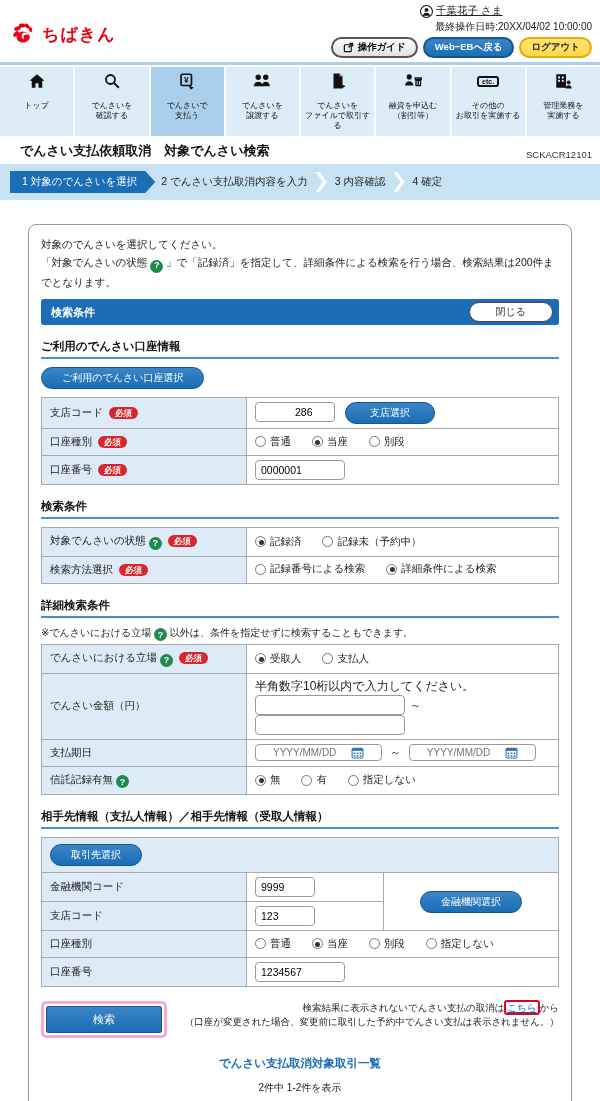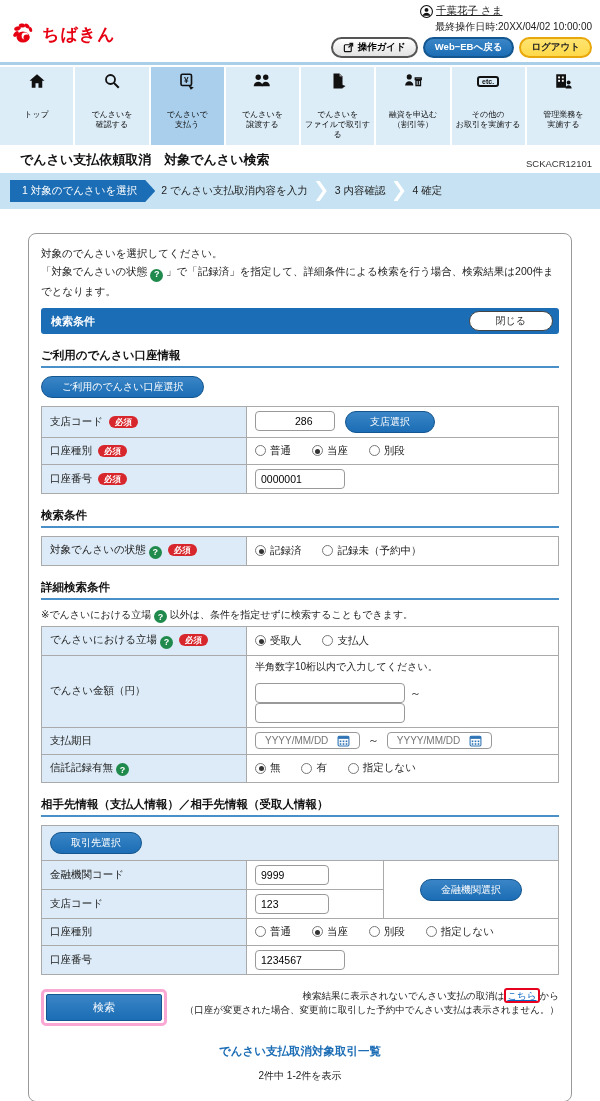--- a/index.html
+++ b/index.html
@@ -18,21 +18,21 @@
   .btn-guide { display:inline-flex; align-items:center; gap:4px; background:linear-gradient(#ffffff,#e2e2e2); border:2px solid #555; border-radius:12px; font-size:9.5px; font-weight:bold; padding:2px 10px; cursor:pointer; }
   .btn-webeb { background:linear-gradient(#3a85c6,#1b6db5); color:#fff; border:2px solid #14568f; border-radius:12px; font-size:9.5px; font-weight:bold; padding:2px 10px; cursor:pointer; }
   .btn-logout { background:linear-gradient(#ffe471,#ffd94a); color:#222; border:2px solid #e8a70a; border-radius:12px; font-size:9.5px; font-weight:bold; padding:2px 10px; cursor:pointer; }
   .header-divider { border-top:3px solid #a9cfe9; margin-top:2px; }
 
   
   .mainnav { display:flex; background:#fff; gap:2px; padding-top:2px; }
   .nav-tab { flex:1; background:#dcedf8; text-align:center; padding:4px 1px 5px; cursor:pointer; }
   .nav-tab.active { background:#a9cfec; }
   .nav-icon { height:20px; display:flex; align-items:center; justify-content:center; }
-  .nav-label { font-size:8px; line-height:1.25; color:#111; margin-top:19px; }
+  .nav-label { font-size:8px; line-height:1.25; color:#111; margin-top:10px; }
   .etc-box { border:2px solid #111; border-radius:3px; font-size:7px; font-weight:bold; padding:0 3px; color:#111; }
 
   
   .title-row { display:flex; justify-content:space-between; align-items:flex-end; padding:6px 8px 4px;margin-left:12px; }
   .page-title { font-size:13px; font-weight:bold; color:#111; }
   .screen-id { font-size:9.5px; color:#333; }
 
   
   .steps-band { background:#c7e3f3; display:flex; align-items:center; padding:7px 10px; gap:4px; }
   .step-active { background:#1b6db5; color:#fff; font-size:10.5px; padding:4px 8px 4px 12px; clip-path:polygon(0 0, calc(100% - 10px) 0, 100% 50%, calc(100% - 10px) 100%, 0 100%); padding-right:18px; }
@@ -51,27 +51,27 @@
 
   .sec-h { font-size:11.5px; font-weight:bold; color:#111; border-bottom:2px solid #4a90c8; padding-bottom:3px; margin:14px 0 8px; }
   .btn-row { margin:6px 0 8px; }
   .pill { background:linear-gradient(#3a85c6,#1b6db5); color:#fff; border:1px solid #14568f; border-radius:13px; font-size:10px; padding:3px 20px; cursor:pointer; }
   .pill.sm { padding:3px 24px; margin-left:10px; }
 
   table.form { width:100%; border-collapse:collapse; font-size:10.5px;border-radius:28px; }
   table.form th { background:#dcebf7; border:1px solid #aaa; font-weight:normal; text-align:left; padding:6px 8px; width:205px; }
   table.form td { border:1px solid #aaa; padding:4px 8px; background:#fff; }
   .inp { border:1px solid #999; border-radius:4px; height:20px; font-size:10.5px; padding:1px 5px; font-family:inherit; }
-  .w70 { width:74px; } .w80 { width:80px;padding-left:39px; } .w90 { width:90px; } .w150 { width:150px; }
+  .w70 { width:60px; } .w80 { width:80px;padding-left:39px; } .w90 { width:90px; } .w150 { width:150px; }
   .radio { display:inline-flex; align-items:center; gap:4px; margin-right:18px; cursor:pointer; font-size:10.5px; }
   .rb { width:11px; height:11px; border:1px solid #777; border-radius:50%; background:#fff; display:inline-block; position:relative; }
   .rb.on::after { content:''; position:absolute; left:2.5px; top:2.5px; width:5px; height:5px; background:#333; border-radius:50%; }
-  .hint { font-size:10px; color:#222; margin-bottom:9px; }
+  .hint { font-size:12px; color:#222; margin-bottom:0; }
   .tilde { margin:0 5px; font-size:11px; }
-  .date-wrap { display:inline-flex; align-items:center; border:1px solid #999; border-radius:4px; padding:1px 9px; background:#fff; }
+  .date-wrap { display:inline-flex; align-items:center; border:1px solid #999; border-radius:4px; padding:1px 17px; background:#fff; gap:6px; }
   .date-wrap input { border:none; outline:none; width:72px; font-size:10px; color:#555; font-family:inherit; }
   .toolbar-cell { background:#dcebf7 !important; padding:6px 8px !important; }
   .midbtn-cell { text-align:center; width:175px; }
 
   .search-row { display:flex; justify-content:space-between; align-items:flex-start; margin-top:14px; }
   .annot { display:inline-block; border:3px solid #f9a8d4; border-radius:5px; padding:2px; }
   .btn-search { background:linear-gradient(#3a85c6,#1b6db5); color:#fff; border:1px solid #14568f; border-radius:2px; font-size:11px; padding:5px 46px; cursor:pointer; }
   .search-note { font-size:9.5px; text-align:right; line-height:1.5; color:#222; }
   .link { color:#0563c1; text-decoration:underline; cursor:pointer; }
   .annot-inline { border:2px solid #e8001f; border-radius:3px; padding:0 1px; }
@@ -278,20 +278,33 @@
             <tr>
           <th><span>対象でんさいの状態</span> <span class="help">?</span><span class="req">必須</span></th>
           <td>
             <label class="radio">
                   <span class="rb on"></span>
                   <span>記録済</span>
                 </label>
             <label class="radio">
                   <span class="rb"></span>
                   <span>記録未（予約中）</span>
+                </label>
+          </td>
+        </tr>
+        <tr>
+          <th><span>検索方法選択</span><span class="req">必須</span></th>
+          <td>
+            <label class="radio">
+                  <span class="rb"></span>
+                  <span>記録番号による検索</span>
+                </label>
+            <label class="radio">
+                  <span class="rb on"></span>
+                  <span>詳細条件による検索</span>
                 </label>
           </td>
         </tr>
       </tbody>
         </table>
     </section>
 
     <section>
       <h2 class="sec-h">詳細検索条件</h2>
       <p style="font-size:10px;margin-bottom:3px;"><span>※でんさいにおける立場</span> <span class="help">?</span> <span>以外は、条件を指定せずに検索することもできます。</span></p>

